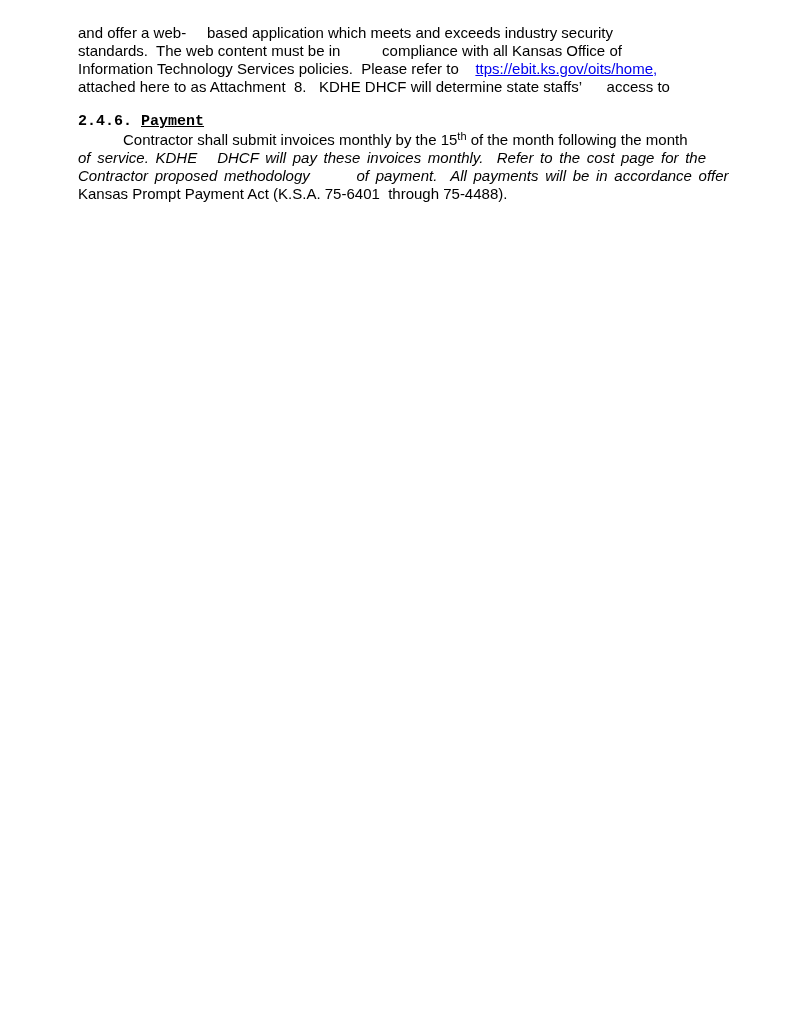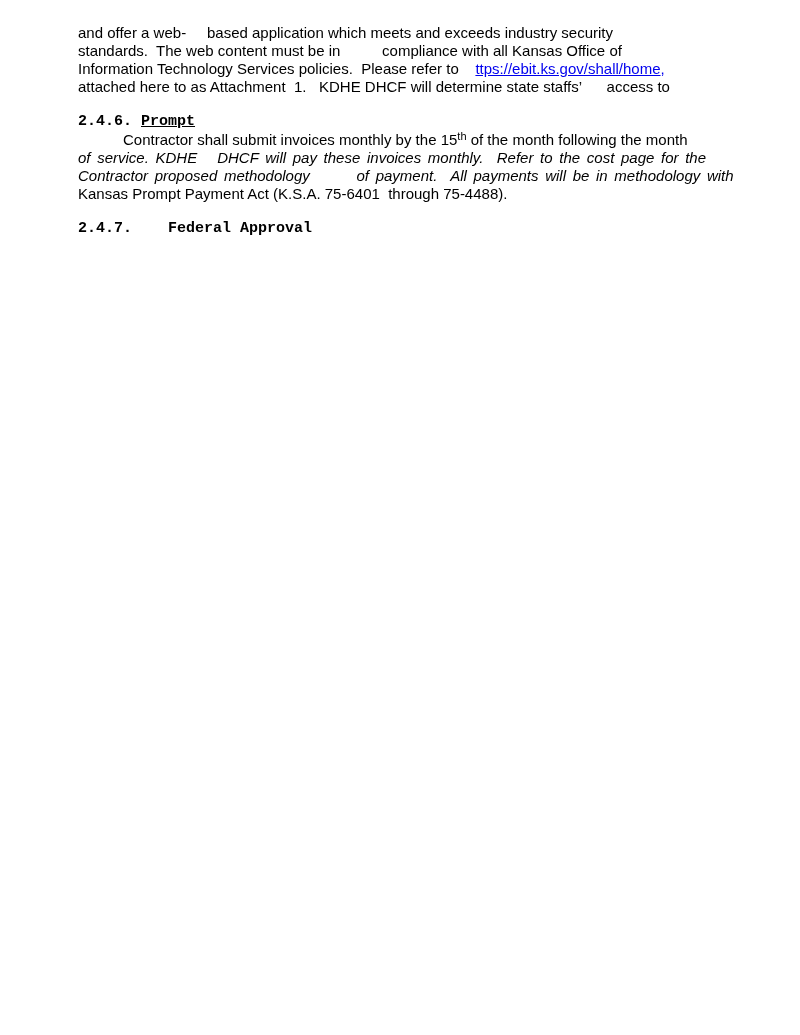--- a/index.html
+++ b/index.html
@@ -49,29 +49,26 @@
   .blue { color: var(--link-color, #0000ee); }
 </style>
 </head>
 <body style="background: rgb(255, 255, 255); color: rgb(0, 0, 0);">
 
 <main class="page">
   <div id="doc">
       <div class="block paragraph">
         <div class="line"><span class="">and offer a web-     based application which meets and exceeds industry security</span></div>
         <div class="line"><span class="">standards.  The web content must be in          compliance with all Kansas Office of</span></div>
-        <div class="line"><span class="">Information Technology Services policies.  Please refer to    </span><a href="#" class="link">ttps://ebit.ks.gov/shall/home</a><span class="blue">,</span></div>
-        <div class="line"><span class="">attached here to as Attachment  1.   KDHE DHCF will determine state staffs’      access to</span></div>
+        <div class="line"><span class="">Information Technology Services policies.  Please refer to    </span><a href="#" class="link">ttps://ebit.ks.gov/oits/home</a><span class="blue">,</span></div>
+        <div class="line"><span class="">attached here to as Attachment  8.   KDHE DHCF will determine state staffs’      access to</span></div>
       </div>
       <div class="block heading">
-        <div class="line"><span class="b">2.4.6. </span><span class="b u">Prompt</span></div>
+        <div class="line"><span class="b">2.4.6. </span><span class="b u">Payment</span></div>
       </div>
       <div class="block paragraph">
         <div class="line indent"><span class="">Contractor shall submit invoices monthly by the 15</span><span class="sup">th</span><span class=""> of the month following the month</span></div>
         <div class="line justify"><span class="">of service. KDHE   DHCF will pay these invoices monthly.  Refer to the cost page for the</span></div>
-        <div class="line justify"><span class="">Contractor proposed methodology       of payment.  All payments will be in methodology with</span></div>
+        <div class="line justify"><span class="">Contractor proposed methodology       of payment.  All payments will be in accordance offer</span></div>
         <div class="line"><span class="i">Kansas Prompt Payment Act</span><span class=""> (K.S.A. 75-6401  through 75-4488).</span></div>
-      </div>
-      <div class="block heading">
-        <div class="line"><span class="b">2.4.7.    </span><span class="b">Federal Approval</span></div>
       </div>
     </div>
 </main>
 
 </body></html>

